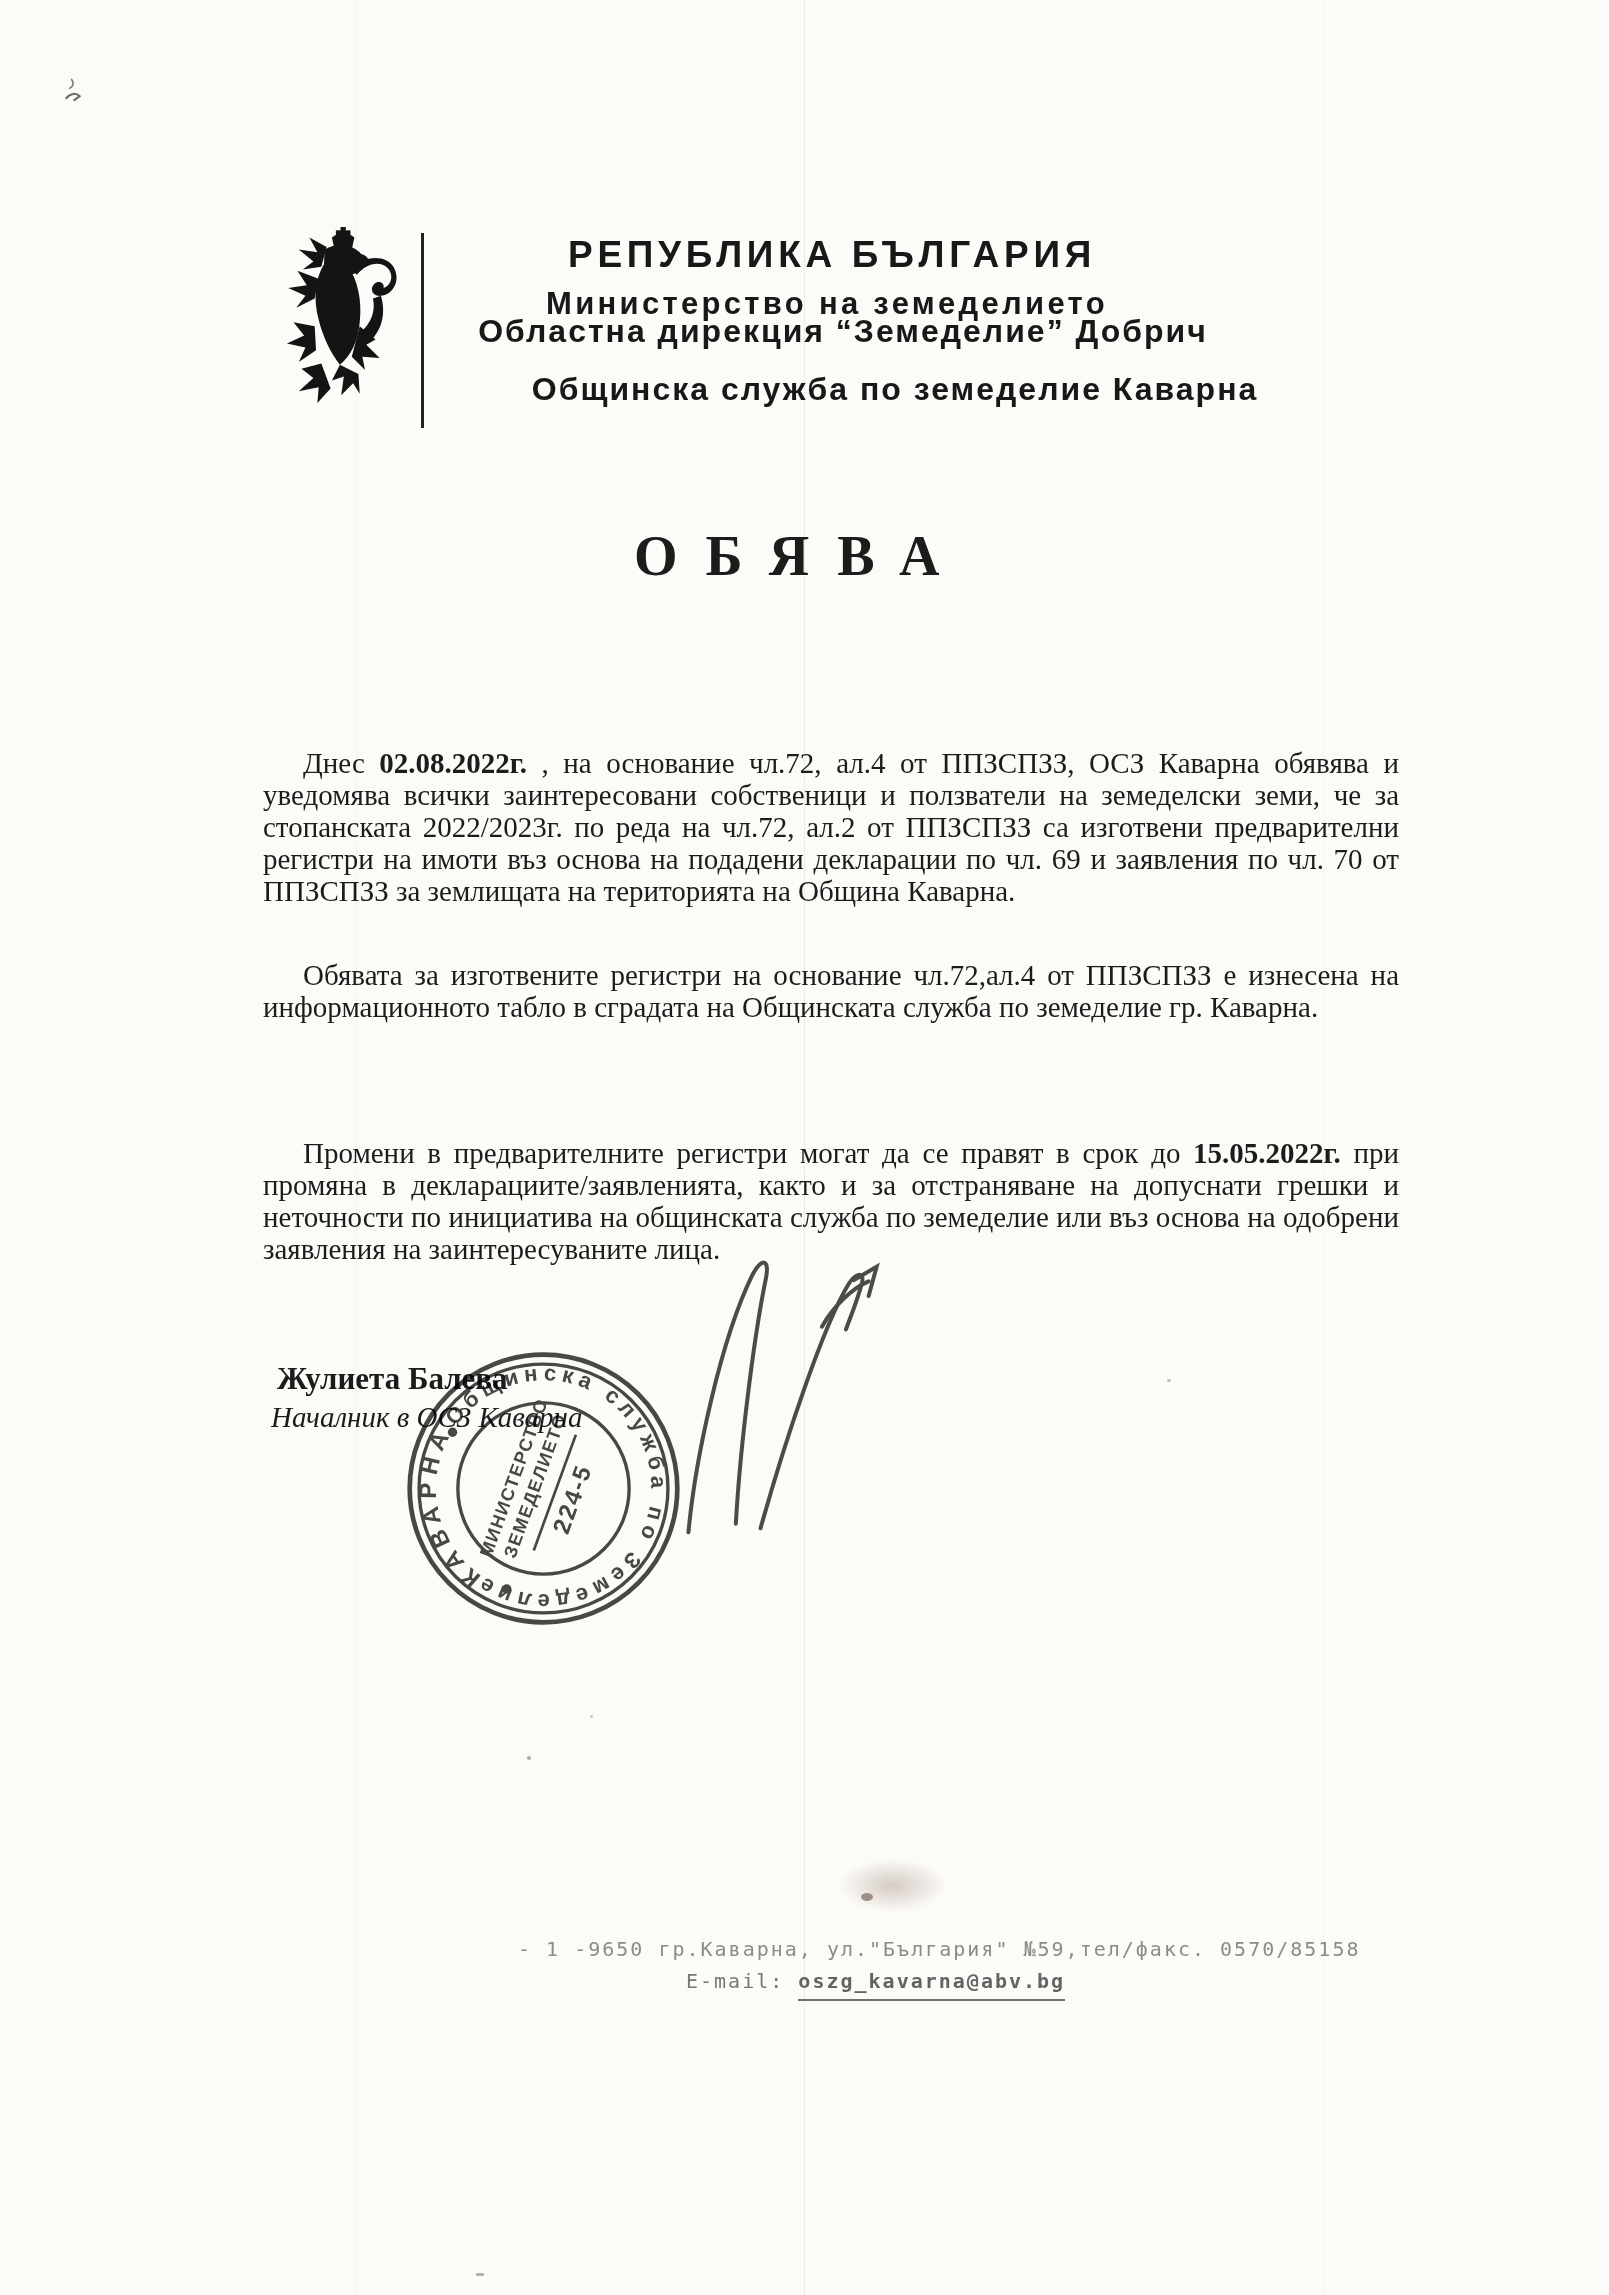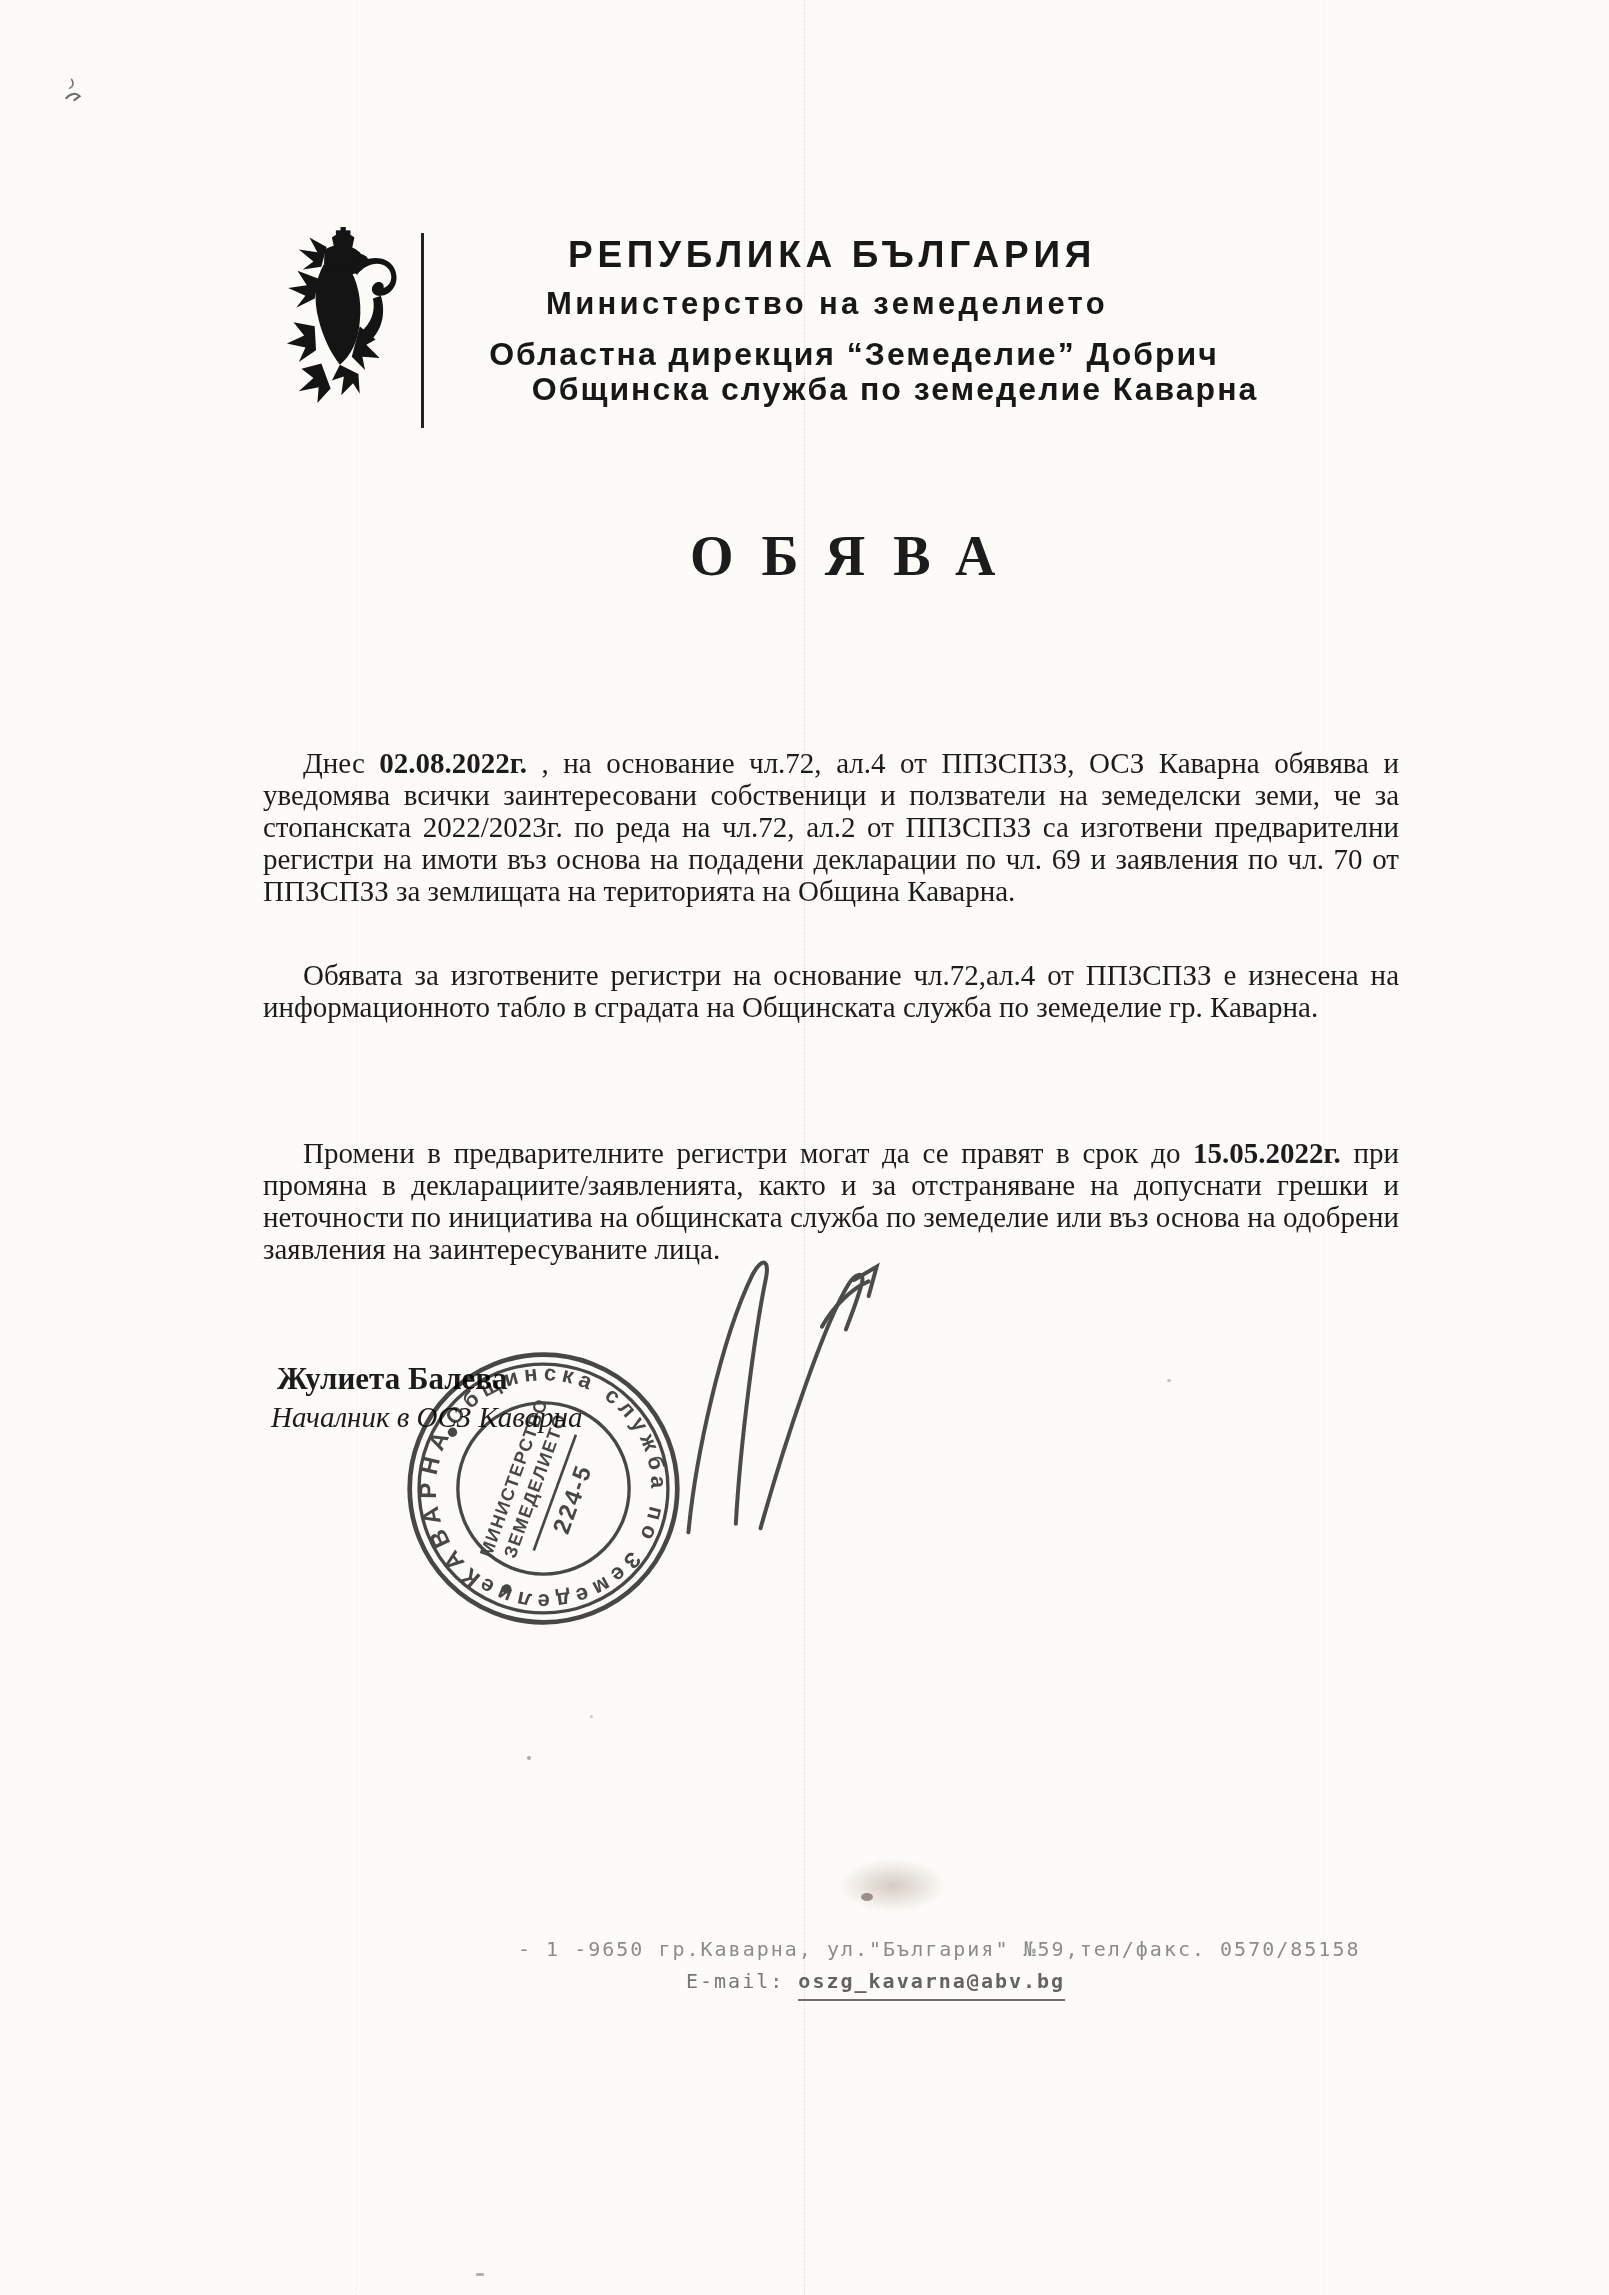--- a/index.html
+++ b/index.html
@@ -6,26 +6,26 @@
   .page{
     position:relative;width:1610px;height:2295px;margin:0 auto;
     background:#fcfbf8;overflow:hidden;
     font-family:"Liberation Serif",serif;color:#1c1c1c;
   }
   
   .hdr{position:absolute;transform:translateX(-50%);white-space:nowrap;
        font-family:"Liberation Sans",sans-serif;font-weight:bold;color:#181818;}
   .hdr-1{top:234px;left:832px;font-size:37px;letter-spacing:4.7px;}
   .hdr-2{top:286px;left:827px;font-size:31px;letter-spacing:3.3px;}
-  .hdr-3{top:336px;left:843px;font-size:32px;letter-spacing:2px;margin-left:11px;}
+  .hdr-3{top:313px;left:843px;font-size:32px;letter-spacing:2px;}
   .hdr-4{top:371px;left:895px;font-size:32px;letter-spacing:2px;}
   .hdr-sep{position:absolute;left:421px;top:233px;width:2.7px;height:195px;background:#222;}
   .lion{position:absolute;left:275px;top:227px;width:139px;height:192px;filter:blur(0.2px);}
   
-  .doc-title{position:absolute;top:524px;left:690px;font-weight:bold;font-size:56px;
+  .doc-title{position:absolute;top:524px;left:634px;font-weight:bold;font-size:56px;
              letter-spacing:28px;white-space:nowrap;}
   
   .para{position:absolute;left:263px;width:1136px;font-size:29px;line-height:32px;
         text-align:justify;text-indent:40px;}
   .p1{top:718px;} .p2{top:930px;} 
   .p3{top:1038px;white-space:nowrap;text-align:left;width:auto;}
   .p4{top:1108px;}
   .b{font-weight:bold;}
   
   .sig-name{position:absolute;top:1361px;left:277px;font-weight:bold;font-size:31px;white-space:nowrap;}

